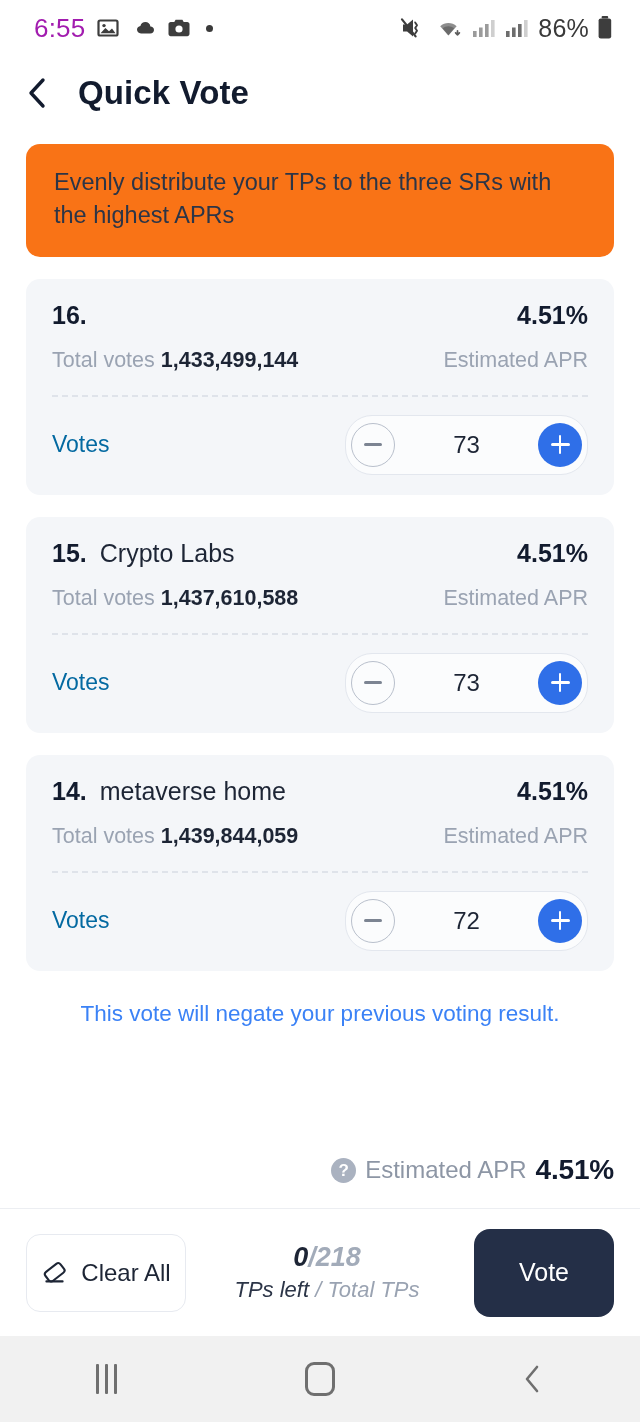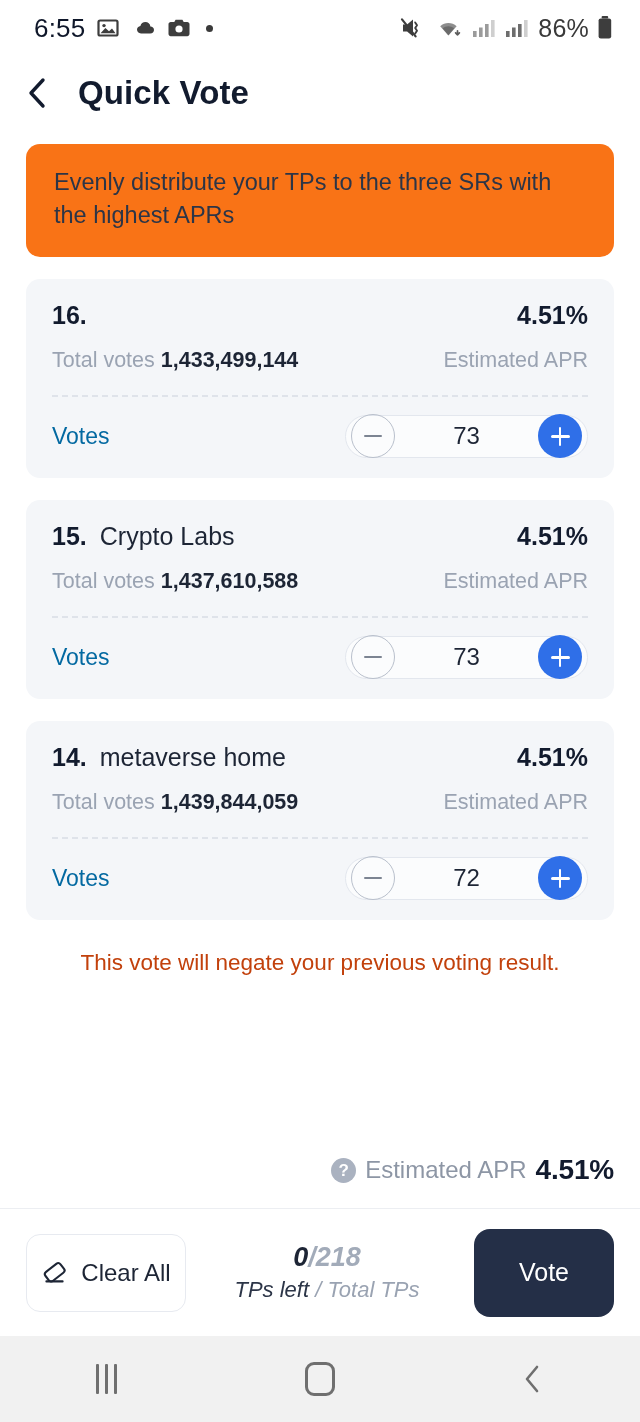--- a/index.html
+++ b/index.html
@@ -12,21 +12,21 @@
   .phone { position:relative; width:640px; height:1422px; background:#fff; display:flex; flex-direction:column; }
 
   
   .statusbar {
     height:56px; flex:0 0 56px;
     display:flex; align-items:center; justify-content:space-between;
     padding:0 26px 0 34px;
     color:#3b3b3b;
   }
   .sb-left { display:flex; align-items:center; gap:11px; }
-  .sb-time { font-size:26px; letter-spacing:.2px; color:#0f172a; }
+  .sb-time { font-size:26px; letter-spacing:.2px; color:#a21caf; }
   .sb-right { display:flex; align-items:center; gap:7px; }
   .sb-batt-txt { font-size:25px; color:#3a3a3a; letter-spacing:.2px; }
   .sb-dot { width:7px; height:7px; border-radius:50%; background:#3a3a3a; display:inline-block; margin-left:4px;}
 
   
   .header { flex:0 0 74px; display:flex; align-items:center; padding:0 0 0 14px; gap:18px; }
   .back-btn { width:46px; height:46px; display:flex; align-items:center; justify-content:center; }
   .page-title { font-size:33px; font-weight:bold; color:#121b2e; letter-spacing:.1px; }
 
   
@@ -60,21 +60,21 @@
   .dash {
     margin-top:22px;
     border-top:2px dashed #dfe3ea;
     height:0;
   }
 
   .card-bottom { display:flex; align-items:center; justify-content:space-between; margin-top:18px; }
   .votes-label { font-size:23px; color:#0369a1; }
 
   .stepper {
-    width:243px; height:43px;
+    width:243px; height:60px;
     border:1.5px solid #e3e7ee; border-radius:27px;
     background:#fbfcfd;
     display:flex; align-items:center; justify-content:space-between;
     padding:0 5px;
   }
   .btn-minus {
     width:44px; height:44px; border-radius:50%;
     border:1.5px solid #b9c0cc; background:transparent;
     display:flex; align-items:center; justify-content:center;
   }
@@ -85,21 +85,21 @@
     display:flex; align-items:center; justify-content:center;
     position:relative;
   }
   .btn-plus i, .btn-plus b { position:absolute; background:#fff; border-radius:2px; display:block; }
   .btn-plus i { width:19px; height:2.8px; }
   .btn-plus b { width:2.8px; height:19px; }
   .vote-count { font-size:24px; color:#1d2535; flex:1 1 auto; text-align:center; }
 
   
   .negate {
-    text-align:center; font-size:22.5px; color:#c2410c;
+    text-align:center; font-size:22.5px; color:#3b82f6;
     margin-top:30px;
   }
 
   
   .summary {
     display:flex; align-items:center; justify-content:flex-end;
     gap:9px; padding:0 26px;
     margin-bottom:22px;
   }
   .q-icon {

